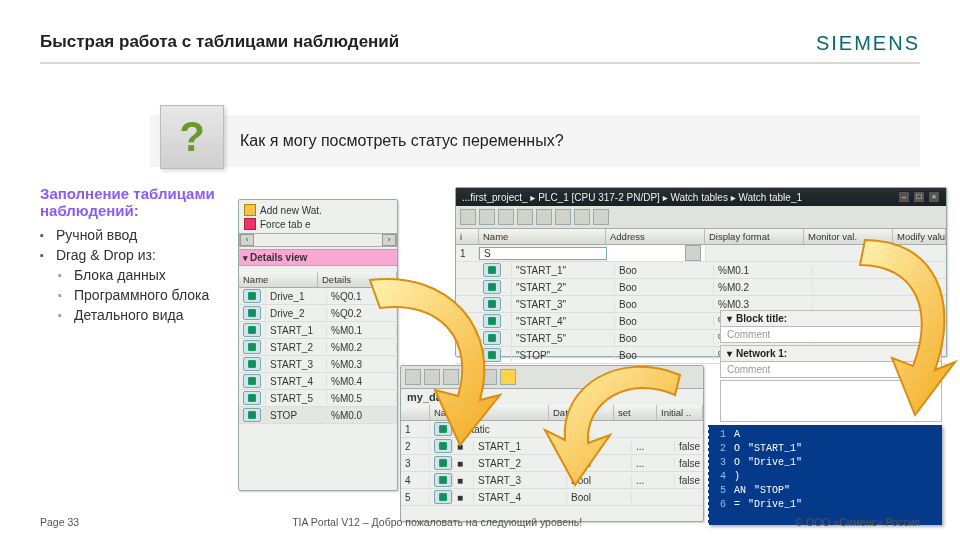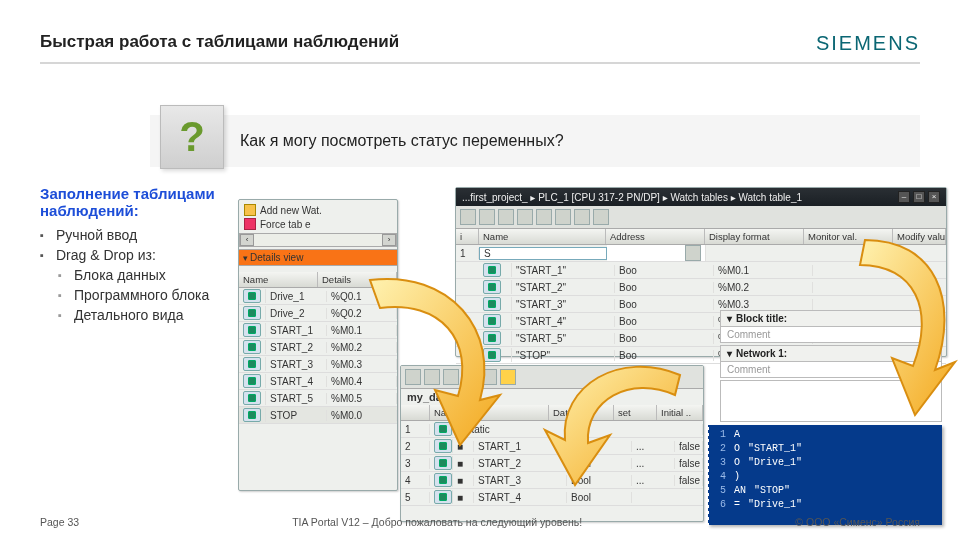--- a/index.html
+++ b/index.html
@@ -6,40 +6,40 @@
 .slide{position:relative;width:960px;height:540px;background:#fff}
 .header{position:absolute;left:40px;top:28px;right:40px;border-bottom:2px solid #d6d6d6;padding-bottom:10px}
 .header h1{font-size:18px;font-weight:bold;margin:0;color:#222}
 .header h2{font-size:17px;font-weight:bold;margin:4px 0 0 0;color:#222}
 .brand{position:absolute;right:40px;top:32px;font-weight:400;letter-spacing:2px;font-size:20px;color:#0a6673}
 .question-row{position:absolute;left:150px;top:115px;right:40px;height:52px;background:#f5f5f5;display:flex;align-items:center;padding-left:90px}
 .question-icon{position:absolute;left:160px;top:105px;width:62px;height:62px;background:linear-gradient(#e8e8e8,#cfcfcf);border:1px solid #bbb;display:flex;align-items:center;justify-content:center;box-shadow:2px 2px 4px rgba(0,0,0,.15)}
 .question-icon span{font-size:42px;font-weight:bold;color:#6a9a2e}
 .question-row span{font-size:16px;color:#222}
 .body-text{position:absolute;left:40px;top:185px;width:250px}
-.body-text .head{color:#1d4ed8;font-size:15px;font-weight:bold;margin:0 0 8px 0}
+.body-text .head{color:#8b5cf6;font-size:15px;font-weight:bold;margin:0 0 8px 0}
 .body-text ul{margin:0;padding:0;list-style:none}
 .body-text li{font-size:14px;margin:4px 0;padding-left:16px;position:relative;color:#333}
 .body-text li:before{content:"▪";position:absolute;left:0;color:#555;font-size:11px;top:2px}
 .body-text ul.sub{margin-left:18px}
 .body-text ul.sub li:before{color:#999}
 .footer{position:absolute;left:40px;bottom:12px;right:40px;font-size:10.5px;color:#555;display:flex;justify-content:space-between}
 .panel{position:absolute;background:#eef0ed;border:1px solid #9aa;border-radius:2px;font-size:10px;color:#333;box-shadow:1px 1px 2px rgba(0,0,0,.2)}
 .titlebar{background:linear-gradient(#2a2f34,#1a1f24);color:#eee;font-size:10px;padding:3px 6px;display:flex;align-items:center;gap:4px}
 .titlebar .tb-ctrls{margin-left:auto;display:flex;gap:3px}
 .titlebar .tb-ctrls span{width:10px;height:10px;background:#555;border:1px solid #222;font-size:8px;line-height:9px;text-align:center}
 .toolbar{background:#e0e2de;border-bottom:1px solid #aaa;padding:3px 4px;display:flex;gap:3px}
 .tool-ic{width:14px;height:14px;background:#cfd3cc;border:1px solid #9aa;display:inline-block}
 .colhdr{background:linear-gradient(#f4f5f2,#d8dad4);border-bottom:1px solid #aaa;display:flex;font-size:9.5px}
 .colhdr>div{border-right:1px solid #bbb;padding:2px 4px;white-space:nowrap;overflow:hidden}
 .row{display:flex;border-bottom:1px solid #ddd;font-size:10px;height:16px;align-items:center}
 .row>div{border-right:1px solid #e0e0de;padding:0 4px;white-space:nowrap;overflow:hidden}
 .tag-tab{display:inline-flex;align-items:center;gap:3px;background:#d6e2ef;border:1px solid #7aa;border-radius:2px;font-size:9px;padding:0 4px;height:12px;color:#246}
 .tag-tab:before{content:"";width:6px;height:6px;background:#1d8a5e;border:1px solid #0a6;border-radius:1px}
-.details-hdr{background:#f97316;border-top:1px solid #aaa;border-bottom:1px solid #aaa;font-size:10px;padding:2px 4px;font-weight:normal}
+.details-hdr{background:#f9a8d4;border-top:1px solid #aaa;border-bottom:1px solid #aaa;font-size:10px;padding:2px 4px;font-weight:bold}
 .arrow{position:absolute;pointer-events:none}
 .arrow svg{width:100%;height:100%}
 .code-block{position:absolute;right:18px;top:425px;width:222px;height:92px;background:#053a8b;color:#fff;font-family:"Courier New",monospace;font-size:10px;padding:4px 6px;box-shadow:2px 2px 3px rgba(0,0,0,.3)}
 .code-block .ln{display:flex;gap:8px;height:14px}
 .code-block .ln .num{color:#9bbbe8;width:12px;text-align:right}
 .code-block .perf{position:absolute;left:-1px;top:-1px;bottom:-1px;width:2px;background:repeating-linear-gradient(0deg,#fff 0 3px,transparent 3px 6px)}
 .side-panel{position:absolute;right:18px;top:310px;width:222px;font-size:10px}
 .side-panel .sp-sec{background:#fff;border:1px solid #bbb;margin-bottom:2px}
 .side-panel .sp-hdr{background:#f0f1ee;border-bottom:1px solid #bbb;padding:2px 6px;display:flex;align-items:center;gap:4px;font-weight:bold}
 .side-panel .sp-body{padding:2px 6px;color:#999}

